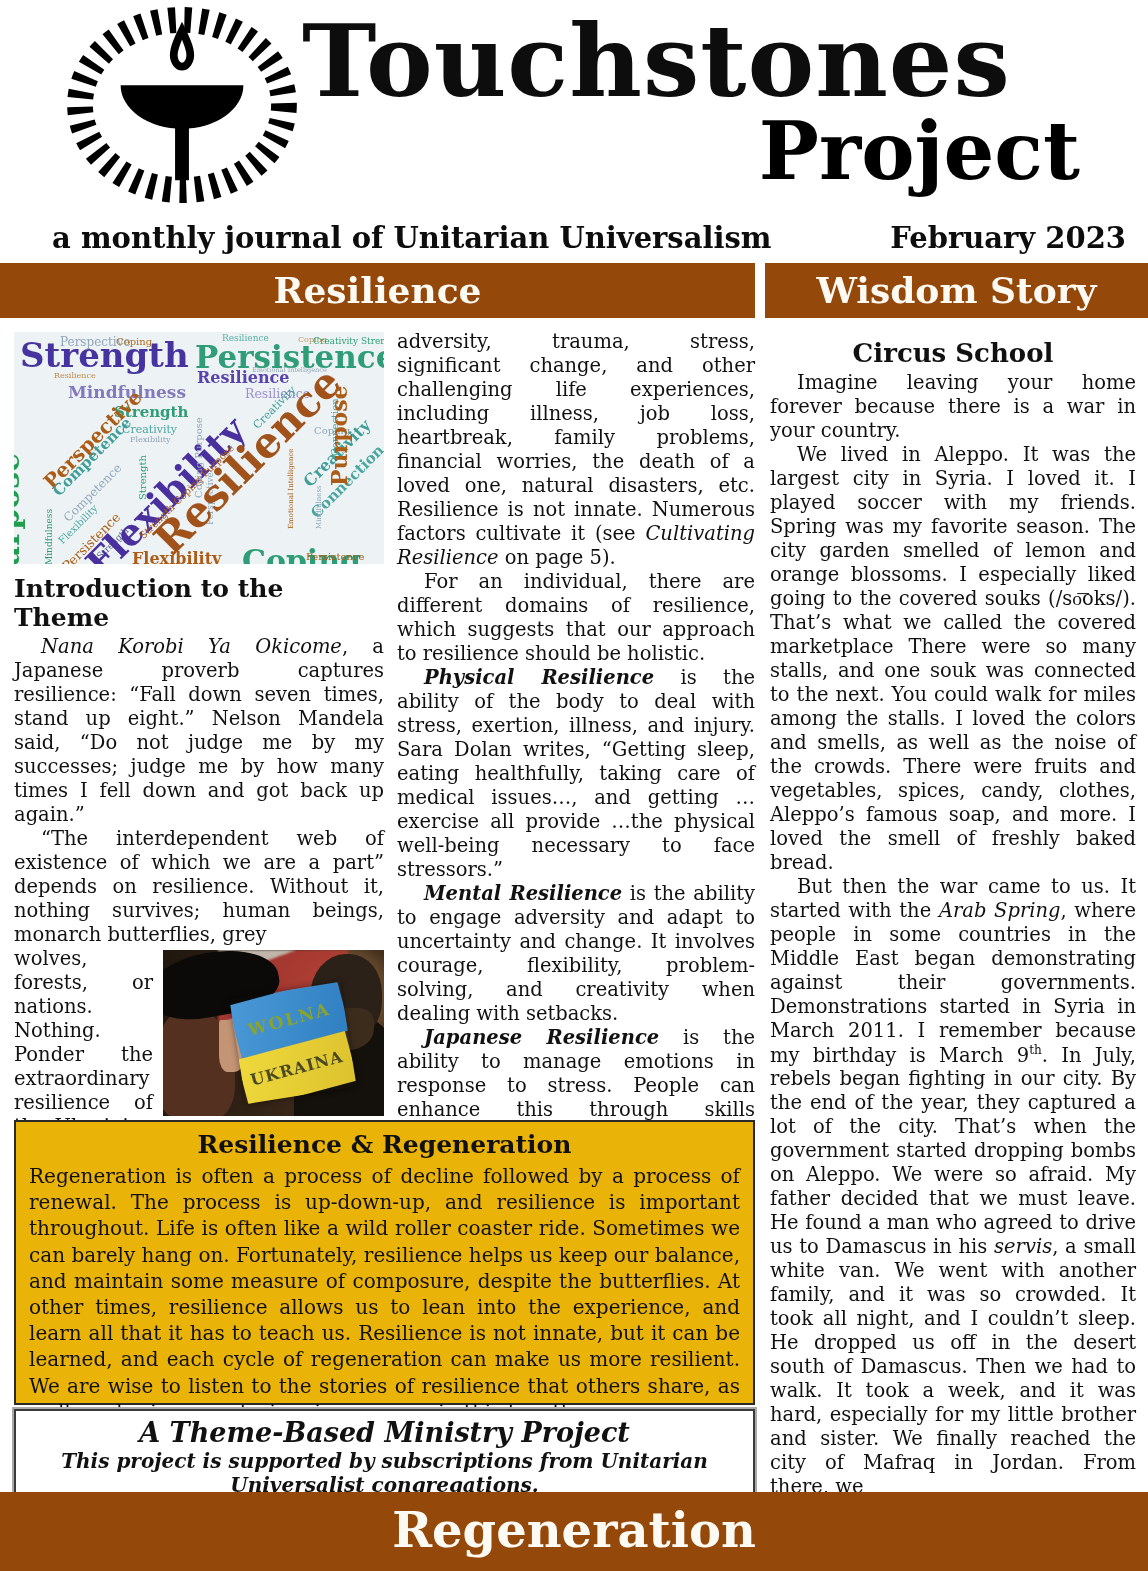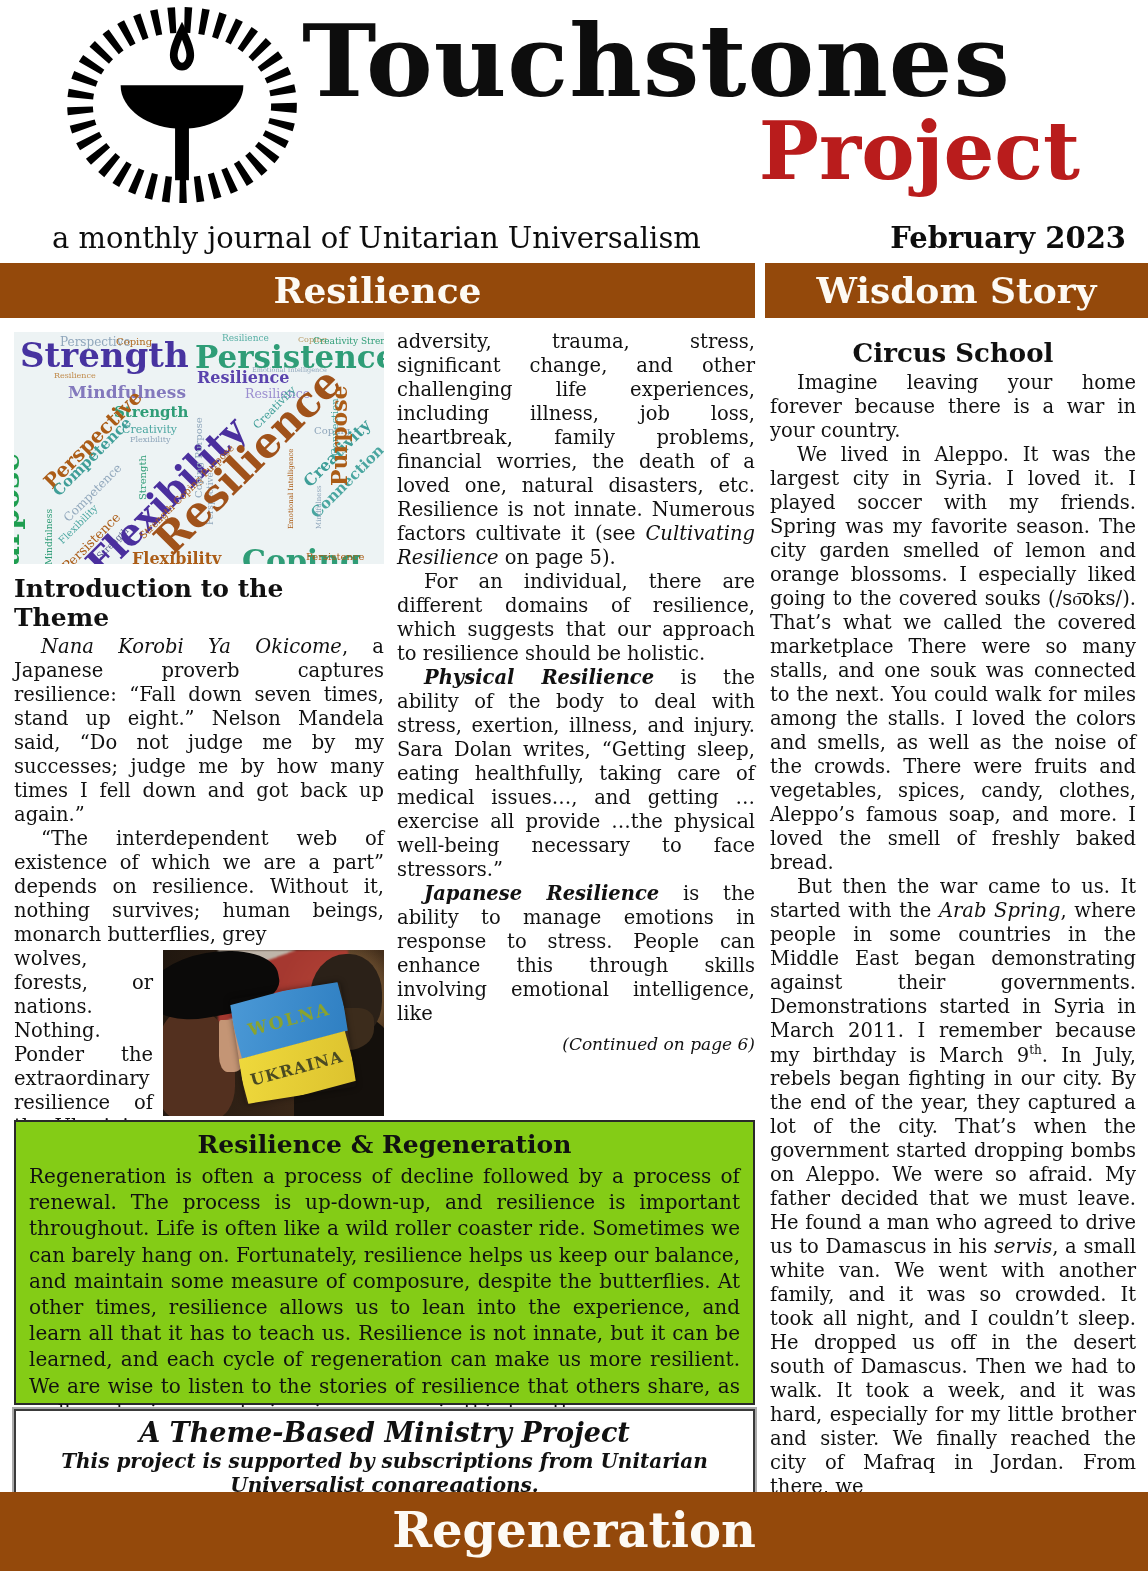--- a/index.html
+++ b/index.html
@@ -3,22 +3,22 @@
 <meta charset="utf-8">
 <style>
   html,body{margin:0;padding:0;background:#fff;}
   .page{position:relative;width:1148px;height:1571px;background:#fff;margin:0 auto;
         font-family:"DejaVu Serif",serif;color:#111;overflow:hidden;}
 
   
   .logo{position:absolute;left:52px;top:6px;width:260px;height:198px;}
   .brand-title{position:absolute;left:302px;top:2px;width:800px;font-size:100px;font-weight:700;
                letter-spacing:1px;color:#0d0d0d;white-space:nowrap;}
-  .brand-sub{position:absolute;right:68px;top:104px;font-size:80px;font-weight:700;color:#b91c1c;}
-  .tagline{position:absolute;left:52px;top:221px;font-size:29px;font-weight:400;color:#0d0d0d;}
+  .brand-sub{position:absolute;right:68px;top:104px;font-size:80px;font-weight:700;color:#000000;}
+  .tagline{position:absolute;left:52px;top:221px;font-size:29px;font-weight:700;color:#0d0d0d;}
   .issue-date{position:absolute;right:22px;top:221px;font-size:29px;font-weight:700;color:#0d0d0d;}
 
   
   .banner{position:absolute;height:55px;color:#fdfaf4;font-size:36px;font-weight:700;
           text-align:center;line-height:55px;}
   .banner-left{left:0;top:263px;width:755px;}
   .banner-right{left:765px;top:263px;width:383px;}
   .banner-bottom{position:absolute;left:0;top:1492px;width:1148px;height:79px;color:#fdfaf4;
                  font-size:48px;font-weight:700;text-align:center;line-height:76px;}
 
@@ -56,21 +56,21 @@
   .ph-flag{left:74px;top:40px;width:112px;height:106px;transform:rotate(-9deg);overflow:hidden;
            border-radius:3px;box-shadow:0 0 6px rgba(0,0,0,.45);}
   .ph-flag-blue{display:block;height:52%;background:linear-gradient(115deg,#4b99d6,#2f7fc2);
            color:#8aa32e;font-size:17px;font-weight:700;letter-spacing:2px;text-align:center;
            line-height:58px;transform:rotate(-6deg);}
   .ph-flag-yellow{display:block;height:48%;background:linear-gradient(115deg,#efd93c,#dcc22e);
            color:#4a4a22;font-size:16px;font-weight:700;letter-spacing:1px;text-align:center;
            line-height:48px;transform:rotate(-6deg);}
 
   
-  .gray-box{position:absolute;left:14px;top:1120px;width:741px;height:285px;background:#84cc16;
+  .gray-box{position:absolute;left:14px;top:1120px;width:741px;height:285px;background:#eab308;
             border:2px solid #2a2a2a;box-sizing:border-box;padding:6px 13px 0;}
   .gray-box-title{font-size:25px;font-weight:700;text-align:center;margin:2px 0 4px;}
   .gray-box-body{font-size:20px;line-height:1.31;text-align:justify;margin:0;}
   .ministry-box{position:absolute;left:14px;top:1409px;width:741px;height:93px;background:#fff;
             border:2px solid #3a3a3a;outline:2px solid #aaa;box-sizing:border-box;text-align:center;
             padding-top:6px;}
   .ministry-line1{font-size:27px;font-weight:700;font-style:italic;margin:0;}
   .ministry-line2{font-size:20px;font-weight:700;font-style:italic;margin:1px 0 0;}
 
   sup{font-size:.62em;}
@@ -160,20 +160,21 @@
       </span>
       <span><span>wolves, forests, or nations. Nothing. Ponder the extraordinary resilience of the Ukrainian people: </span><span style="font-style: italic;">Sláva Ukrayíni, Glory to Ukraine</span><span>.</span></span>
     </p>
     <p class="body-p"><span>Resilience is the capacity to deal with</span></p>
   </div>
 
   <div class="col-mid">
     <p class="body-p noindent"><span>adversity, trauma, stress, significant change, and other challenging life experiences, including illness, job loss, heartbreak, family problems, financial worries, the death of a loved one, natural disasters, etc. Resilience is not innate. Numerous factors cultivate it (see </span><span style="font-style: italic;">Cultivating Resilience</span><span> on page 5).</span></p>
     <p class="body-p"><span>For an individual, there are different domains of resilience, which suggests that our approach to resilience should be holistic.</span></p>
     <p class="body-p"><span style="font-style: italic; font-weight: bold;">Physical Resilience</span><span> is the ability of the body to deal with stress, exertion, illness, and injury. Sara Dolan writes, “Getting sleep, eating healthfully, taking care of medical issues…, and getting … exercise all provide …the physical well-being necessary to face stressors.”</span></p>
+    <p class="body-p"><span style="font-style: italic; font-weight: bold;">Mental Resilience</span><span> is the ability to engage adversity and adapt to uncertainty and change. It involves courage, flexibility, problem-solving, and creativity when dealing with setbacks.</span></p>
     <p class="body-p"><span style="font-style: italic; font-weight: bold;">Japanese Resilience</span><span> is the ability to manage emotions in response to stress. People can enhance this through skills involving emotional intelligence, like</span></p>
     <div class="continued">(Continued on page 6)</div>
   </div>
 
   <div class="col-right">
     <div class="story-heading">Circus School</div>
     <p class="body-p"><span>Imagine leaving your home forever because there is a war in your country.</span></p>
     <p class="body-p"><span>We lived in Aleppo. It was the largest city in Syria. I loved it. I played soccer with my friends. Spring was my favorite season. The city garden smelled of lemon and orange blossoms. I especially liked going to the covered souks (/so͞oks/). That’s what we called the covered marketplace There were so many stalls, and one souk was connected to the next. You could walk for miles among the stalls. I loved the colors and smells, as well as the noise of the crowds. There were fruits and vegetables, spices, candy, clothes, Aleppo’s famous soap, and more. I loved the smell of freshly baked bread.</span></p>
     <p class="body-p"><span>But then the war came to us. It started with the </span><span style="font-style: italic;">Arab Spring</span><span>, where people in some countries in the Middle East began demonstrating against their governments. Demonstrations started in Syria in March 2011. I remember because my birthday is March 9</span><sup>th</sup><span>. In July, rebels began fighting in our city. By the end of the year, they captured a lot of the city. That’s when the government started dropping bombs on Aleppo. We were so afraid. My father decided that we must leave. He found a man who agreed to drive us to Damascus in his </span><span style="font-style: italic;">servis</span><span>, a small white van. We went with another family, and it was so crowded. It took all night, and I couldn’t sleep. He dropped us off in the desert south of Damascus. Then we had to walk. It took a week, and it was hard, especially for my little brother and sister. We finally reached the city of Mafraq in Jordan. From there, we</span></p>
     <div class="continued">(Continued on page 2)</div>

